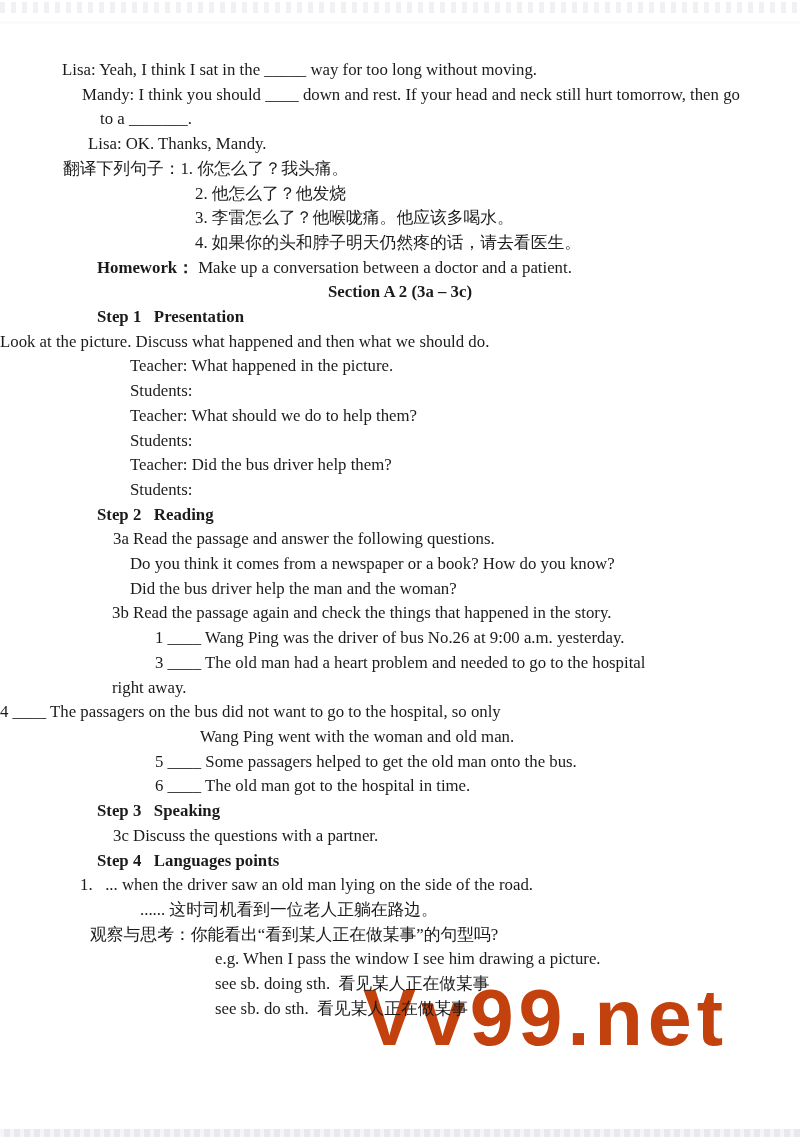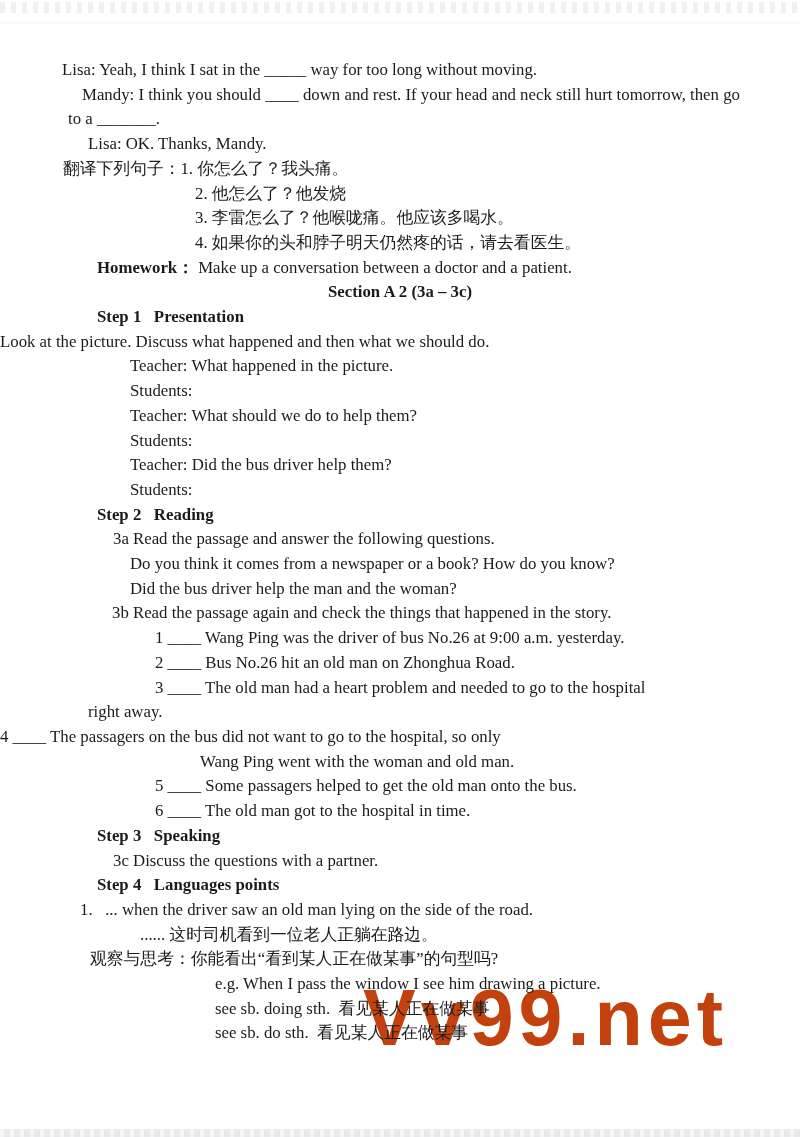--- a/index.html
+++ b/index.html
@@ -74,21 +74,21 @@
 </style>
 </head>
 <body>
 
 <div class="page" style="color: rgb(27, 27, 27); background: rgb(255, 255, 255);">
   <div class="edge-top"></div>
   <div class="watermark" style="color: #c2410c;">Vv99.net</div>
   <div class="content" id="doc-content">
       <div class="doc-line" style="padding-left: 62px;"><span>Lisa: Yeah, I think I sat in the _____ way for too long without moving.</span></div>
       <div class="doc-line" style="padding-left: 82px;"><span>Mandy: I think you should ____ down and rest. If your head and neck still hurt tomorrow, then go</span></div>
-      <div class="doc-line" style="padding-left: 68px;"><span>to a _______.</span></div>
+      <div class="doc-line" style="padding-left: 100px;"><span>to a _______.</span></div>
       <div class="doc-line" style="padding-left: 88px;"><span>Lisa: OK. Thanks, Mandy.</span></div>
       <div class="doc-line" style="padding-left: 63px;"><span>翻译下列句子：1. 你怎么了？我头痛。</span></div>
       <div class="doc-line" style="padding-left: 195px;"><span>2. 他怎么了？他发烧</span></div>
       <div class="doc-line" style="padding-left: 195px;"><span>3. 李雷怎么了？他喉咙痛。他应该多喝水。</span></div>
       <div class="doc-line" style="padding-left: 195px;"><span>4. 如果你的头和脖子明天仍然疼的话，请去看医生。</span></div>
       <div class="doc-line" style="padding-left: 97px;"><span class="bold">Homework：</span><span> Make up a conversation between a doctor and a patient.</span></div>
       <div class="doc-line center"><span class="bold">Section A 2 (3a – 3c)</span></div>
       <div class="doc-line" style="padding-left: 97px;"><span class="bold">Step 1   Presentation</span></div>
       <div class="doc-line" style=""><span>Look at the picture. Discuss what happened and then what we should do.</span></div>
       <div class="doc-line" style="padding-left: 130px;"><span>Teacher: What happened in the picture.</span></div>
@@ -96,23 +96,22 @@
       <div class="doc-line" style="padding-left: 130px;"><span>Teacher: What should we do to help them?</span></div>
       <div class="doc-line" style="padding-left: 130px;"><span>Students:</span></div>
       <div class="doc-line" style="padding-left: 130px;"><span>Teacher: Did the bus driver help them?</span></div>
       <div class="doc-line" style="padding-left: 130px;"><span>Students:</span></div>
       <div class="doc-line" style="padding-left: 97px;"><span class="bold">Step 2   Reading</span></div>
       <div class="doc-line" style="padding-left: 113px;"><span>3a Read the passage and answer the following questions.</span></div>
       <div class="doc-line" style="padding-left: 130px;"><span>Do you think it comes from a newspaper or a book? How do you know?</span></div>
       <div class="doc-line" style="padding-left: 130px;"><span>Did the bus driver help the man and the woman?</span></div>
       <div class="doc-line" style="padding-left: 112px;"><span>3b Read the passage again and check the things that happened in the story.</span></div>
       <div class="doc-line" style="padding-left: 155px;"><span>1 ____ Wang Ping was the driver of bus No.26 at 9:00 a.m. yesterday.</span></div>
-      <div class="doc-line" style="padding-left: 155px;"><span>2 ____ Bus No.26 hit an old man on Zhonghua Road.</span></div>
       <div class="doc-line" style="padding-left: 155px;"><span>3 ____ The old man had a heart problem and needed to go to the hospital</span></div>
-      <div class="doc-line" style="padding-left: 88px;"><span>right away.</span></div>
+      <div class="doc-line" style="padding-left: 112px;"><span>right away.</span></div>
       <div class="doc-line" style=""><span>4 ____ The passagers on the bus did not want to go to the hospital, so only</span></div>
       <div class="doc-line" style="padding-left: 200px;"><span>Wang Ping went with the woman and old man.</span></div>
       <div class="doc-line" style="padding-left: 155px;"><span>5 ____ Some passagers helped to get the old man onto the bus.</span></div>
       <div class="doc-line" style="padding-left: 155px;"><span>6 ____ The old man got to the hospital in time.</span></div>
       <div class="doc-line" style="padding-left: 97px;"><span class="bold">Step 3   Speaking</span></div>
       <div class="doc-line" style="padding-left: 113px;"><span>3c Discuss the questions with a partner.</span></div>
       <div class="doc-line" style="padding-left: 97px;"><span class="bold">Step 4   Languages points</span></div>
       <div class="doc-line" style="padding-left: 80px;"><span>1.   ... when the driver saw an old man lying on the side of the road.</span></div>
       <div class="doc-line" style="padding-left: 140px;"><span>...... 这时司机看到一位老人正躺在路边。</span></div>
       <div class="doc-line" style="padding-left: 90px;"><span>观察与思考：你能看出“看到某人正在做某事”的句型吗?</span></div>

